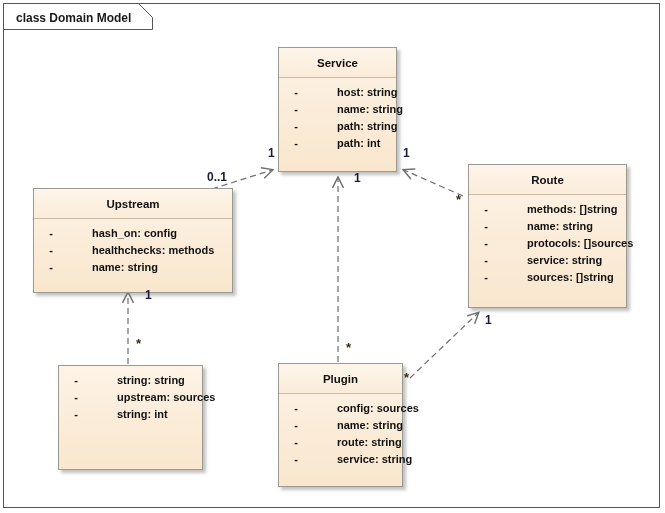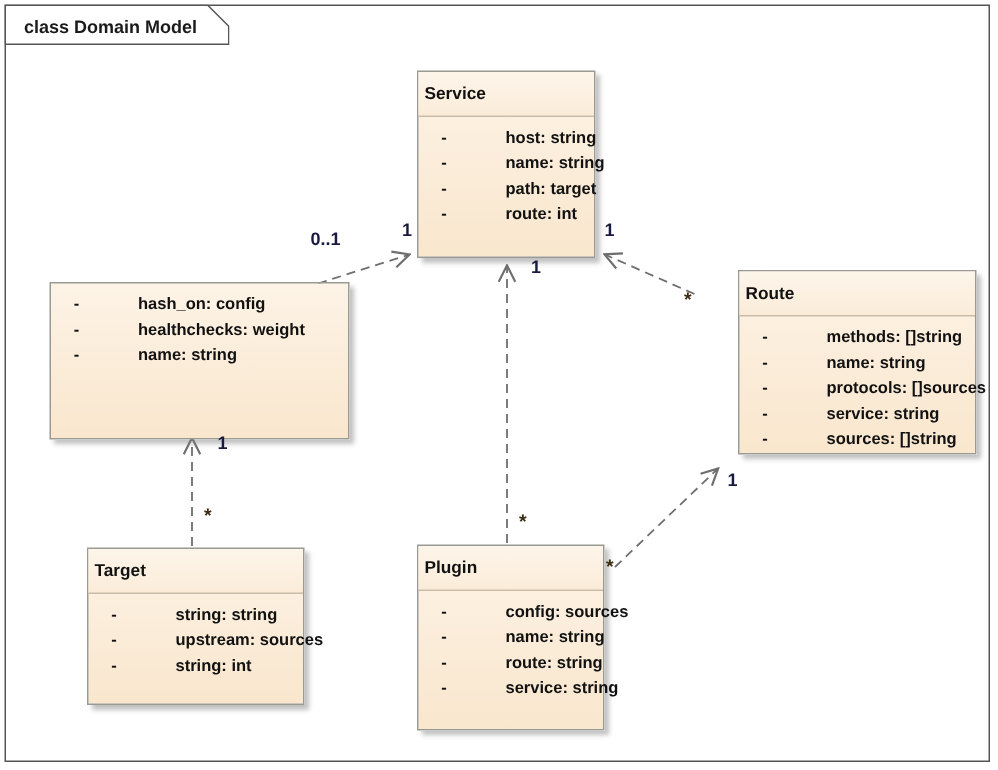--- a/index.html
+++ b/index.html
@@ -17,21 +17,21 @@
   .frame-tab svg{display:block;}
   .frame-tab-label{position:absolute;left:13px;top:8px;font-size:12px;
       color:#1a1a1a;font-weight:bold;white-space:nowrap;letter-spacing:0px;text-align:center;}
 
   
   .cls{position:absolute;box-sizing:border-box;
        border:1px solid #9a9a94;
        background:linear-gradient(180deg,#fdf3e6 0%,#f9e6cd 100%);
        box-shadow:3px 3px 3px rgba(120,120,120,0.45);
        z-index:3;}
-  .cls-name{text-align:left;font-weight:bold;font-size:11.5px;color:#111;
+  .cls-name{text-align:center;font-weight:bold;font-size:11.5px;color:#111;
        padding:9px 4px 8px 4px;border-bottom:1px solid #c9bba6;
        background:linear-gradient(180deg,#fdf5ea 0%,#fbecd9 100%);
        letter-spacing:0px;}
   .cls-attrs{padding:6px 4px 7px 4px;}
   .attr{display:flex;align-items:baseline;font-size:11px;color:#111;
        line-height:1.0;padding:3px 0 3px 0;font-weight:bold;}
   .attr .vis{width:26px;text-align:center;flex:0 0 26px;font-weight:bold;
        color:#111;}
   .attr .sig{white-space:nowrap;padding-left:28px;}
 
@@ -77,21 +77,21 @@
 
     <g>
       <path d="M128,364 L128,293" fill="none" stroke="#6e6e6e" stroke-width="1.2" stroke-dasharray="6,4" marker-end="url(#oarrow)"></path>
     </g>
 
     <g>
       <path d="M410,378 L478,313" fill="none" stroke="#6e6e6e" stroke-width="1.2" stroke-dasharray="6,4" marker-end="url(#oarrow)"></path>
     </g>
   </svg>
 
-  <div class="mult" style="left:207px;top:152px;">0..1</div>
+  <div class="mult" style="left:207px;top:170px;">0..1</div>
   <div class="mult" style="left:268px;top:146px;">1</div>
 
   <div class="mult" style="left:403px;top:146px;">1</div>
   <div class="mult star" style="left:456px;top:192px;">*</div>
 
   <div class="mult" style="left:354px;top:171px;">1</div>
   <div class="mult star" style="left:346px;top:340px;">*</div>
 
   <div class="mult" style="left:145px;top:288px;">1</div>
   <div class="mult star" style="left:136px;top:336px;">*</div>
@@ -105,47 +105,48 @@
       <div class="attr">
         <span class="vis">-</span>
         <span class="sig">host: string</span>
       </div>
       <div class="attr">
         <span class="vis">-</span>
         <span class="sig">name: string</span>
       </div>
       <div class="attr">
         <span class="vis">-</span>
-        <span class="sig">path: target</span>
-      </div>
-      <div class="attr">
-        <span class="vis">-</span>
-        <span class="sig">route: int</span>
+        <span class="sig">path: string</span>
+      </div>
+      <div class="attr">
+        <span class="vis">-</span>
+        <span class="sig">path: int</span>
       </div>
     </div>
   </div>
 
   <div class="cls" style="left:33px;top:188px;width:200px;height:105px;">
+    <div class="cls-name">Upstream</div>
     <div class="cls-attrs">
       <div class="attr">
         <span class="vis">-</span>
         <span class="sig">hash_on: config</span>
       </div>
       <div class="attr">
         <span class="vis">-</span>
-        <span class="sig">healthchecks: weight</span>
-      </div>
-      <div class="attr">
-        <span class="vis">-</span>
-        <span class="sig">name: string</span>
-      </div>
-    </div>
-  </div>
-
-  <div class="cls" style="left:468px;top:180px;width:159px;height:123px;margin-left:24px;">
+        <span class="sig">healthchecks: methods</span>
+      </div>
+      <div class="attr">
+        <span class="vis">-</span>
+        <span class="sig">name: string</span>
+      </div>
+    </div>
+  </div>
+
+  <div class="cls" style="left:468px;top:164px;width:159px;height:144px;">
     <div class="cls-name">Route</div>
     <div class="cls-attrs">
       <div class="attr">
         <span class="vis">-</span>
         <span class="sig">methods: []string</span>
       </div>
       <div class="attr">
         <span class="vis">-</span>
         <span class="sig">name: string</span>
       </div>
@@ -158,21 +159,20 @@
         <span class="sig">service: string</span>
       </div>
       <div class="attr">
         <span class="vis">-</span>
         <span class="sig">sources: []string</span>
       </div>
     </div>
   </div>
 
   <div class="cls" style="left:58px;top:365px;width:145px;height:105px;">
-    <div class="cls-name">Target</div>
     <div class="cls-attrs">
       <div class="attr">
         <span class="vis">-</span>
         <span class="sig">string: string</span>
       </div>
       <div class="attr">
         <span class="vis">-</span>
         <span class="sig">upstream: sources</span>
       </div>
       <div class="attr">

